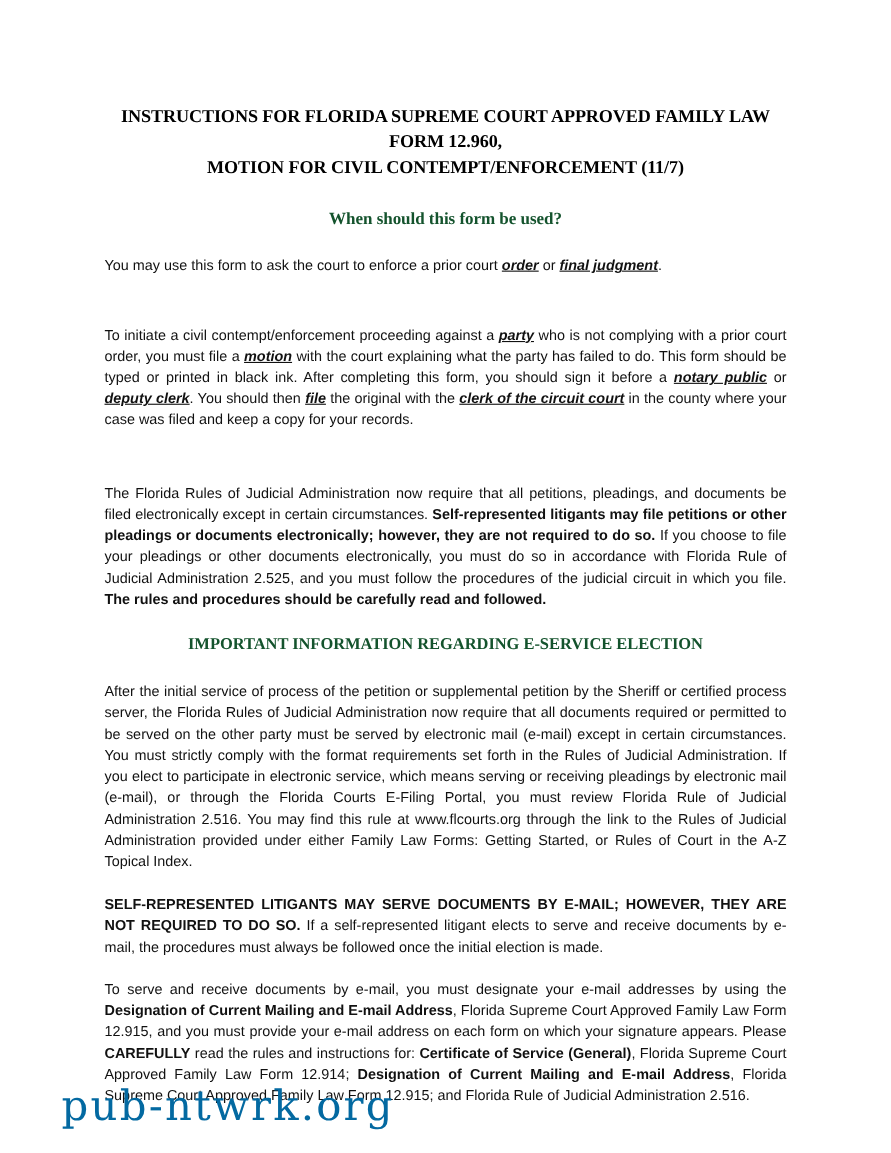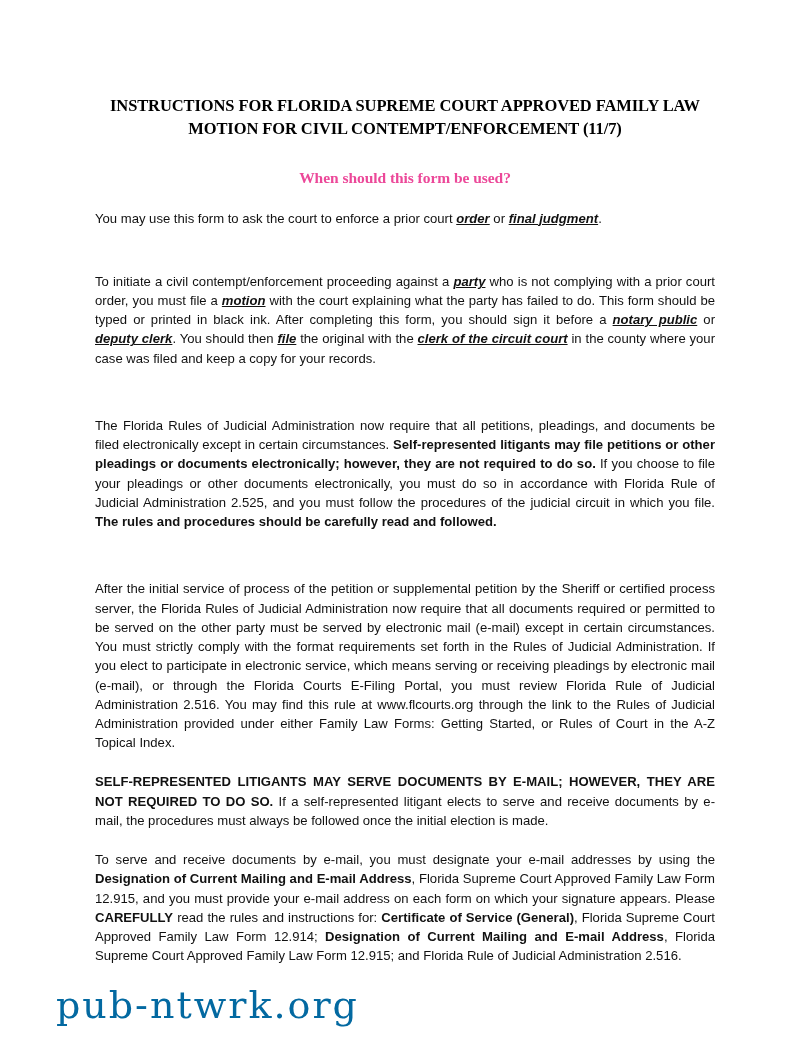--- a/index.html
+++ b/index.html
@@ -36,21 +36,21 @@
   }
   .doc-title .line2 { display: block; }
   .doc-title .line3 { display: block; }
 
   
   .section-heading {
     font-family: "Liberation Serif", "DejaVu Serif", serif;
     font-weight: bold;
     font-size: 15.5px;
     text-align: center;
-    color: #ec4899;
+    color: #14532d;
     margin: 0;
     letter-spacing: -0.05px;
   }
   .heading-q { font-size: 15.5px; }
   .heading-caps { font-size: 15px; }
 
   
   p.body {
     font-family: "Liberation Sans", "DejaVu Sans", sans-serif;
     font-size: 13.1px;
@@ -91,20 +91,21 @@
 </style>
 </head>
 <body>
 
 <div class="page">
 
   <div class="content">
 
     <h1 class="doc-title">
       <span>INSTRUCTIONS FOR FLORIDA SUPREME COURT APPROVED FAMILY LAW</span>
+      <span class="line2">FORM 12.960,</span>
       <span class="line3">MOTION FOR CIVIL CONTEMPT/ENFORCEMENT (11/7)</span>
     </h1>
 
     <div class="sp-28"></div>
 
     <h2 class="section-heading heading-q">When should this form be used?</h2>
 
     <div class="sp-22"></div>
 
     <p class="body left"><span>You may use this form to ask the court to enforce a prior court </span><u class="term">order</u><span> or </span><u class="term">final judgment</u><span>.</span></p>
@@ -118,20 +119,21 @@
 
     <div class="sp-24"></div>
 
 
     <div class="sp-24"></div>
 
     <p class="body"><span>The Florida Rules of Judicial Administration now require that all petitions, pleadings, and documents be filed electronically except in certain circumstances.  </span><b>Self-represented litigants may file petitions or other pleadings or documents electronically; however, they are not required to do so.</b><span>  If you choose to file your pleadings or other documents electronically, you must do so in accordance with Florida Rule of Judicial Administration 2.525, and you must follow the procedures of the judicial circuit in which you file.  </span><b>The rules and procedures should be carefully read and followed.</b></p>
 
     <div class="sp-24"></div>
 
+    <h2 class="section-heading heading-caps">IMPORTANT INFORMATION REGARDING E-SERVICE ELECTION</h2>
 
     <div class="sp-24"></div>
 
     <p class="body">After the initial service of process of the petition or supplemental petition by the Sheriff or certified process server, the Florida Rules of Judicial Administration now require that all documents required or permitted to be served on the other party must be served by electronic mail (e-mail) except in certain circumstances.  You must strictly comply with the format requirements set forth in the Rules of Judicial Administration.   If you elect to participate in electronic service, which means serving or receiving pleadings by electronic mail (e-mail), or through the Florida Courts E-Filing Portal, you must review Florida Rule of Judicial Administration 2.516.  You may find this rule at www.flcourts.org through the link to the Rules of Judicial Administration provided under either Family Law Forms: Getting Started, or Rules of Court in the A-Z Topical Index.</p>
 
     <div class="sp-20"></div>
 
     <p class="body"><b>SELF-REPRESENTED LITIGANTS MAY SERVE DOCUMENTS BY E-MAIL; HOWEVER, THEY ARE NOT REQUIRED TO DO SO.</b><span>  If a self-represented litigant elects to serve and receive documents by e-mail, the procedures must always be followed once the initial election is made.</span></p>
 
     <div class="sp-20"></div>

